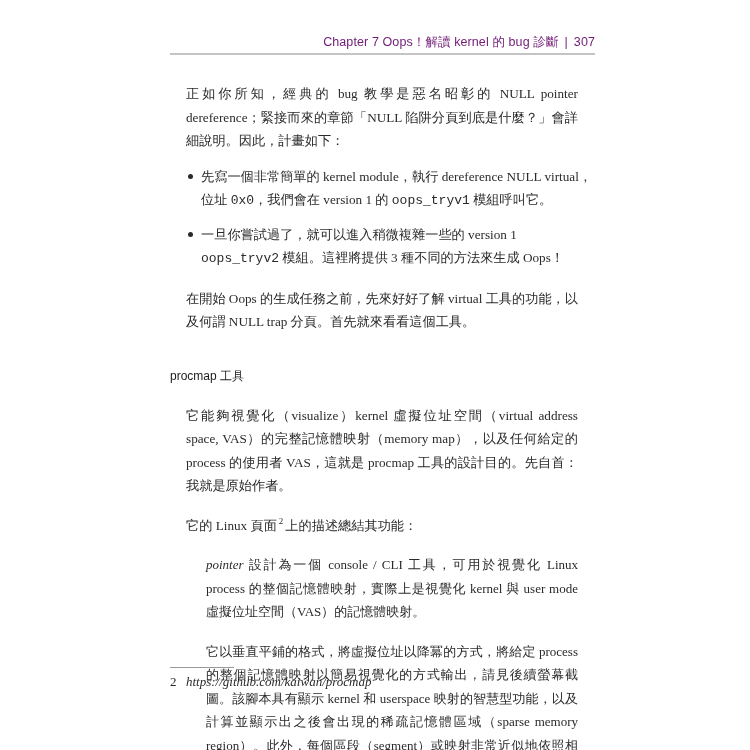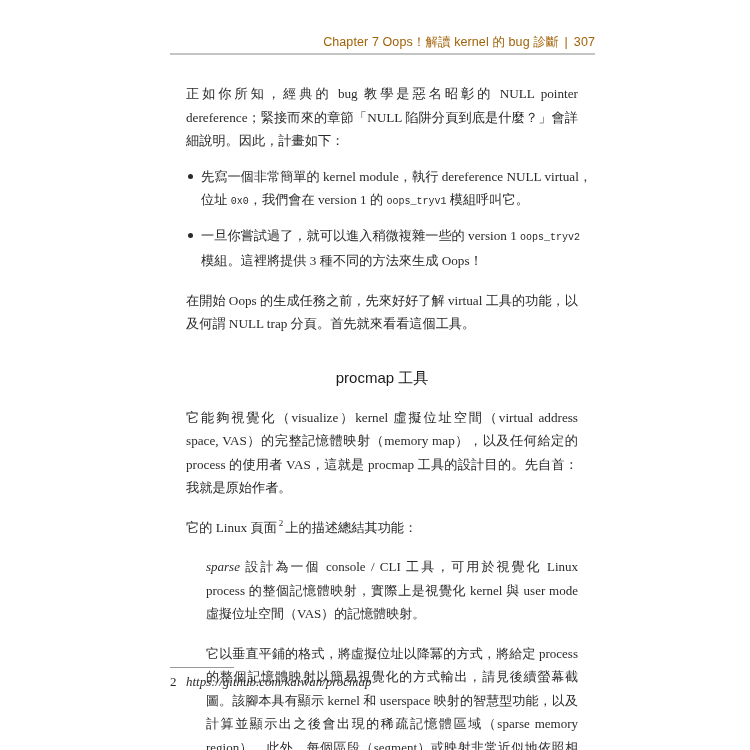--- a/index.html
+++ b/index.html
@@ -21,21 +21,21 @@
       width: 750px; height: 750px;
     }
     .running-head {
       position: absolute;
       left: 170px;
       width: 425px;
       top: 34px;
       text-align: right;
       font-family: "Liberation Sans", "DejaVu Sans", sans-serif;
       font-size: 12.5px;
-      color: #a16207;
+      color: #701a75;
       letter-spacing: 0.1px;
     }
     .running-head .sep {
       margin: 0 6px;
     }
     .head-rule {
       position: absolute;
       left: 170px;
       width: 425px;
       top: 53px;
@@ -72,30 +72,29 @@
       position: absolute;
       left: 18px;
       top: 9px;
       width: 5px;
       height: 5px;
       border-radius: 50%;
       background: #2a2a2a;
     }
     .mono {
       font-family: "Liberation Mono", "DejaVu Sans Mono", monospace;
-      font-size: 10px;
+      font-size: 13px;
     }
     .section-heading {
       font-family: "Liberation Sans", "DejaVu Sans", sans-serif;
-      font-size: 15px;
+      font-size: 12px;
       font-weight: normal;
       color: #1a1a1a;
       margin: 30px 0 12px 0;
       line-height: 24px;
-      text-align: center;
     }
     .sup {
       font-size: 9px;
       vertical-align: super;
       line-height: 0;
       margin: 0 2px;
     }
     .quote {
       margin: 12px 0 0 20px;
       width: 404px;
@@ -156,21 +155,21 @@
 
     <h2 class="section-heading">procmap 工具</h2>
 
     <p class="para-block">它能夠視覺化（visualize）kernel 虛擬位址空間（virtual address space, VAS）的完整記憶體映射（memory map），以及任何給定的 process 的使用者 VAS，這就是 procmap 工具的設計目的。先自首：我就是原始作者。</p>
 
     <p>
       <span>它的 Linux 頁面</span><span class="sup">2</span><span>上的描述總結其功能：</span>
     </p>
 
     <div class="quote">
-      <p><span class="italic">sparse</span><span> 設計為一個 console / CLI 工具，可用於視覺化 Linux process 的整個記憶體映射，實際上是視覺化 kernel 與 user mode 虛擬位址空間（VAS）的記憶體映射。</span></p>
+      <p><span class="italic">pointer</span><span> 設計為一個 console / CLI 工具，可用於視覺化 Linux process 的整個記憶體映射，實際上是視覺化 kernel 與 user mode 虛擬位址空間（VAS）的記憶體映射。</span></p>
       <p>它以垂直平鋪的格式，將虛擬位址以降冪的方式，將給定 process 的整個記憶體映射以簡易視覺化的方式輸出，請見後續螢幕截圖。該腳本具有顯示 kernel 和 userspace 映射的智慧型功能，以及計算並顯示出之後會出現的稀疏記憶體區域（sparse memory region）。此外，每個區段（segment）或映射非常近似地依照相對大小縮放，並以上色編碼以方便閱讀。在 64-bit 的系統上，還會顯示所謂的非規範稀疏區域（non-canonical sparse region）或是空洞（hole），通常在 x86_64 上是接近於驚人的 16,384 PB。</p>
     </div>
   </div>
 
   <div class="footnote-rule"></div>
   <div class="footnote">
     <span class="fn-num">2</span><span class="fn-url">https://github.com/kaiwan/procmap</span>
   </div>
 
 </div>

